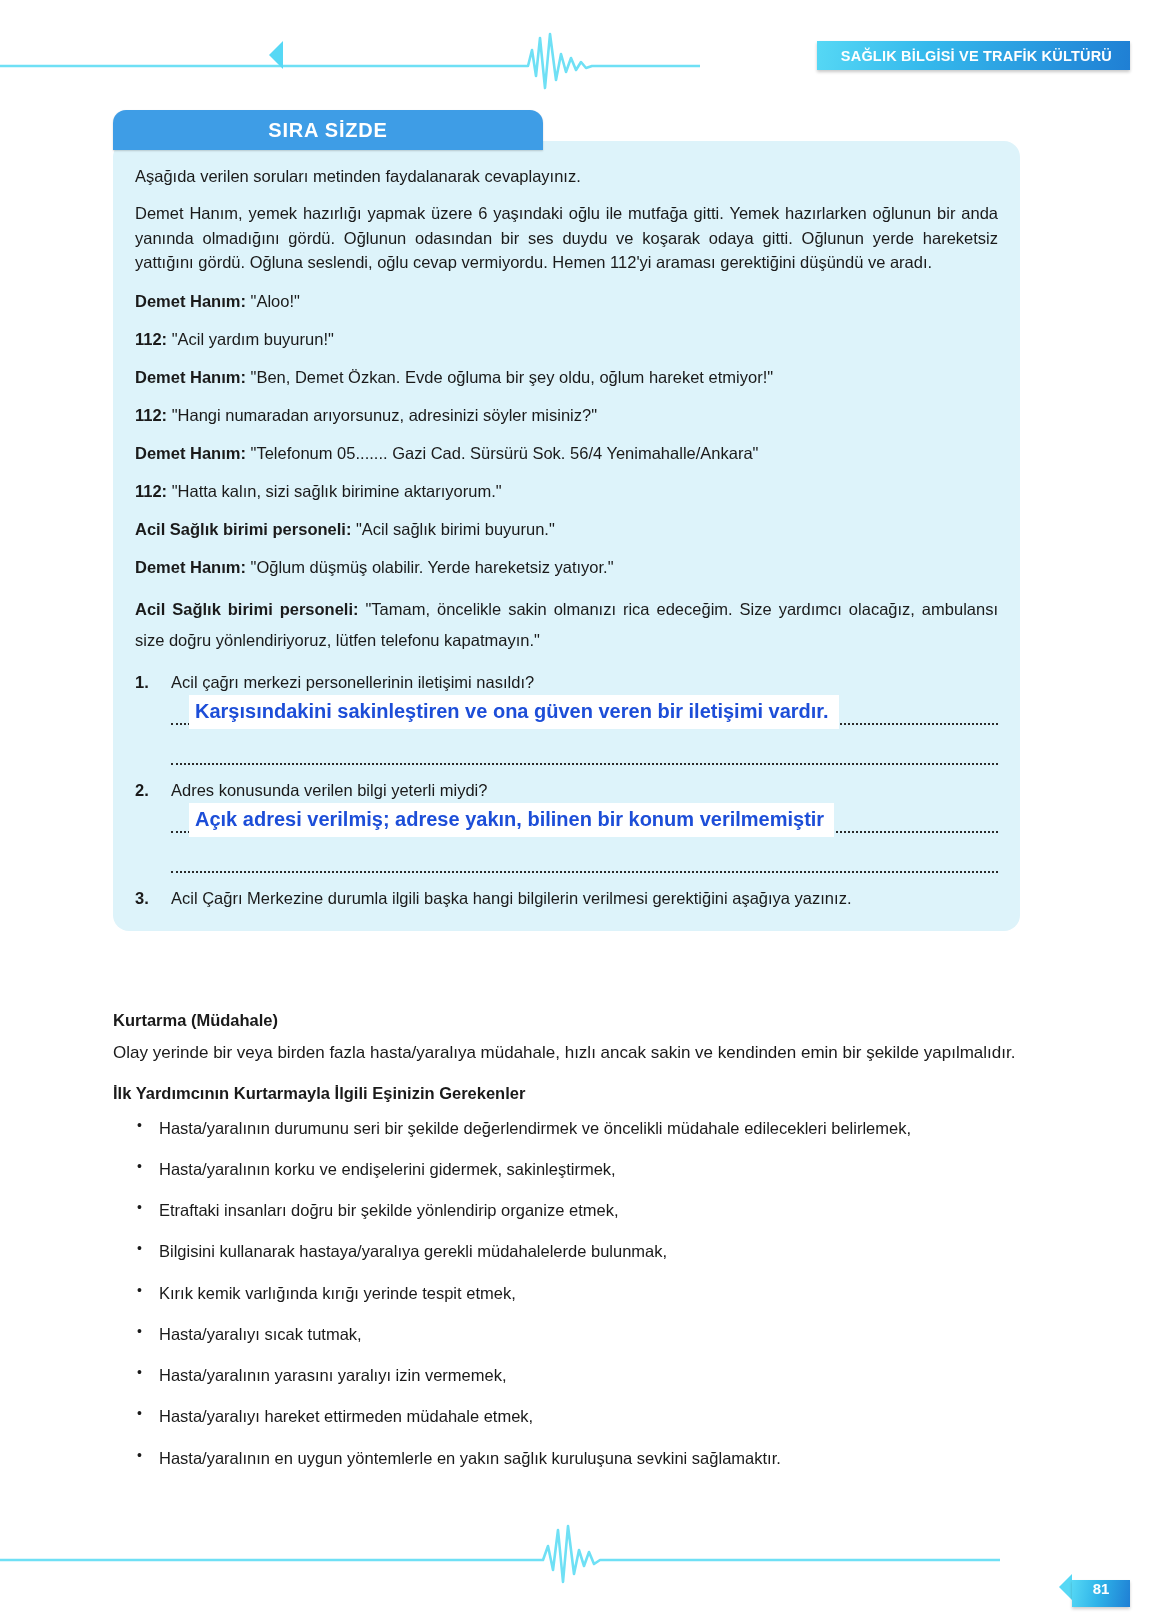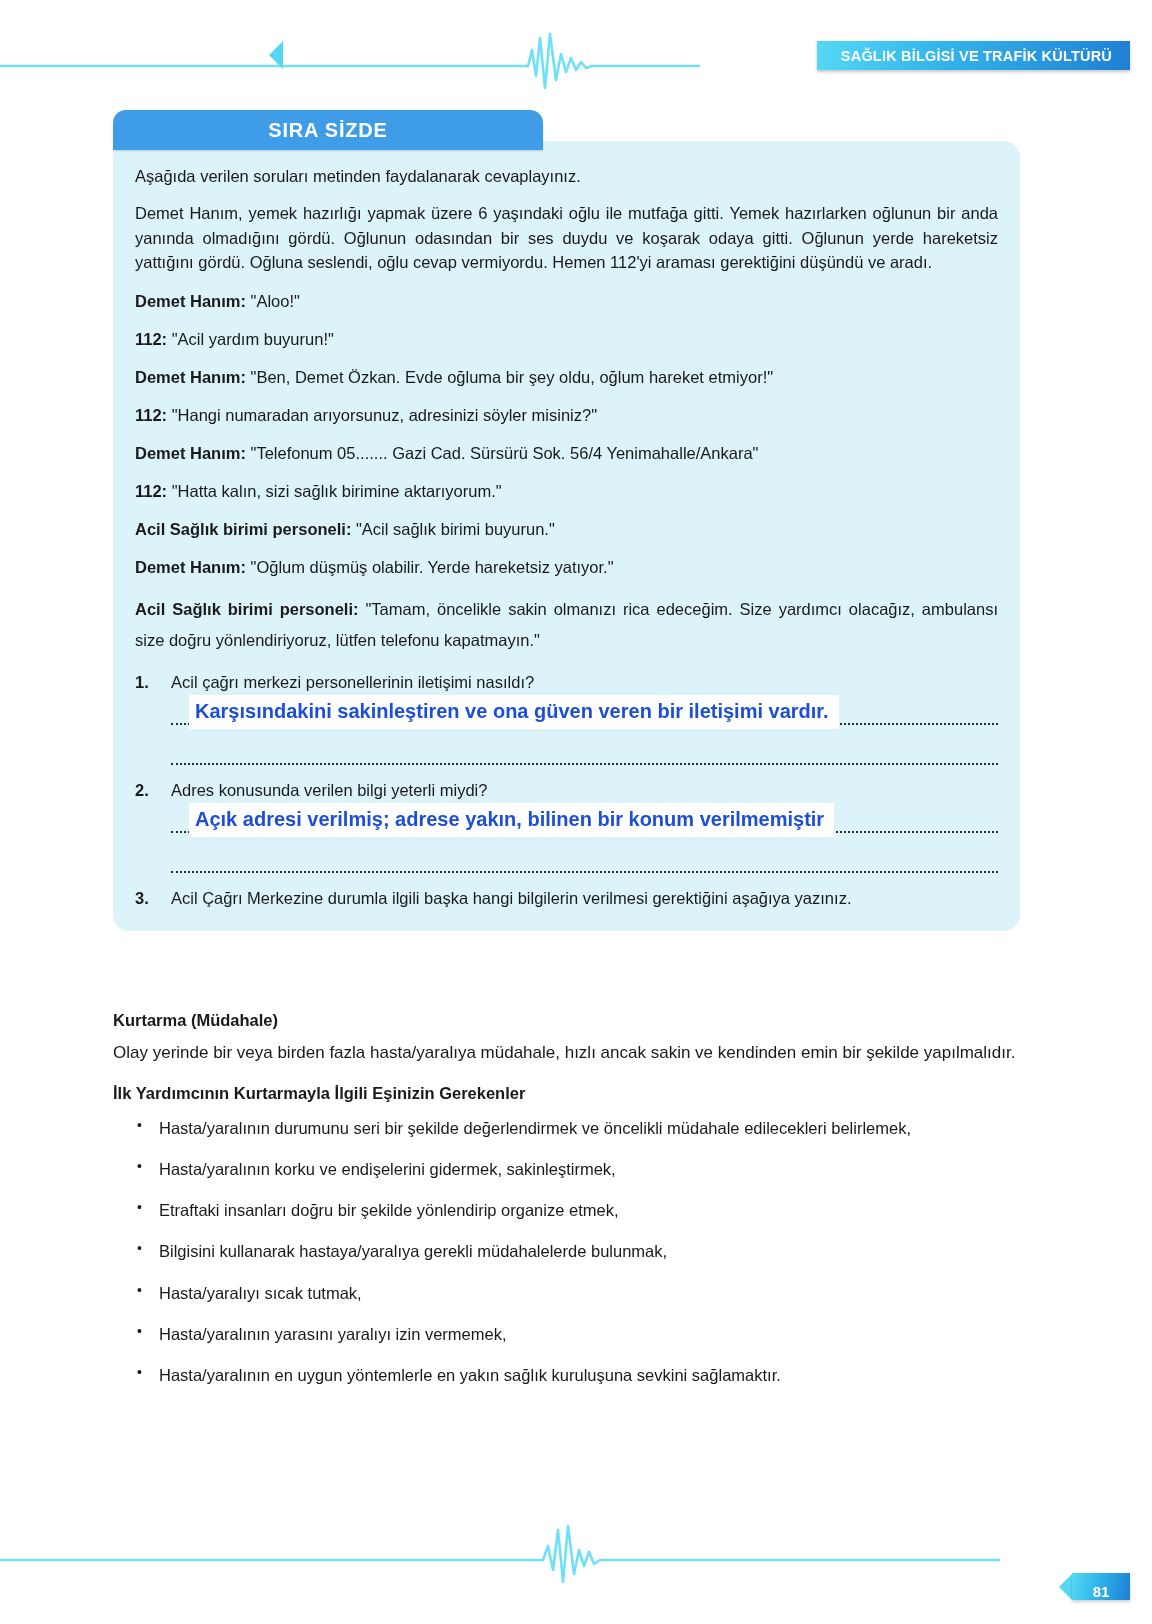--- a/index.html
+++ b/index.html
@@ -218,26 +218,26 @@
     position: absolute;
     left: 0;
     bottom: 38px;
     width: 1000px;
     height: 60px;
     overflow: visible;
   }
   .page-number-badge {
     position: absolute;
     right: 22px;
-    bottom: 24px;
+    bottom: 17px;
     min-width: 58px;
     height: 27px;
     background: linear-gradient(100deg, #56d8f5 0%, #2fb4e9 45%, #1f7fd4 100%);
     display: flex;
-    align-items: flex-end;
+    align-items: flex-start;
     justify-content: center;
     box-shadow: 0 2px 3px rgba(0,0,0,0.2);
   }
   .page-number-badge span {
     color: #ffffff;
     font-size: 15px;
     font-weight: bold;
   }
   .footer-notch {
     position: absolute;
@@ -335,22 +335,24 @@
 
 <div class="body-section">
   <h3 class="sub-heading">Kurtarma (Müdahale)</h3>
   <p class="body-para">Olay yerinde bir veya birden fazla hasta/yaralıya müdahale, hızlı ancak sakin ve kendinden emin bir şekilde yapılmalıdır.</p>
   <h4 class="list-heading">İlk Yardımcının Kurtarmayla İlgili Eşinizin Gerekenler</h4>
   <ul class="bullet-list">
     <li>Hasta/yaralının durumunu seri bir şekilde değerlendirmek ve öncelikli müdahale edilecekleri belirlemek,</li>
     <li>Hasta/yaralının korku ve endişelerini gidermek, sakinleştirmek,</li>
     <li>Etraftaki insanları doğru bir şekilde yönlendirip organize etmek,</li>
     <li>Bilgisini kullanarak hastaya/yaralıya gerekli müdahalelerde bulunmak,</li>
+    <li>Kırık kemik varlığında kırığı yerinde tespit etmek,</li>
     <li>Hasta/yaralıyı sıcak tutmak,</li>
     <li>Hasta/yaralının yarasını yaralıyı izin vermemek,</li>
+    <li>Hasta/yaralıyı hareket ettirmeden müdahale etmek,</li>
     <li>Hasta/yaralının en uygun yöntemlerle en yakın sağlık kuruluşuna sevkini sağlamaktır.</li>
   </ul>
 </div>
 
 <div class="page-footer">
   <svg class="ekg-line-bottom" viewBox="0 0 1000 60" preserveAspectRatio="none">
     <path d="M0,34 L535,34 L543,34 L548,20 L553,44 L558,4 L563,56 L568,0 L574,48 L579,24 L584,40 L589,26 L594,38 L600,34 L1000,34" fill="none" stroke="#6fe0f5" stroke-width="2.6" stroke-linejoin="round"></path>
   </svg>
   <div class="footer-notch"></div>
   <div class="page-number-badge">

